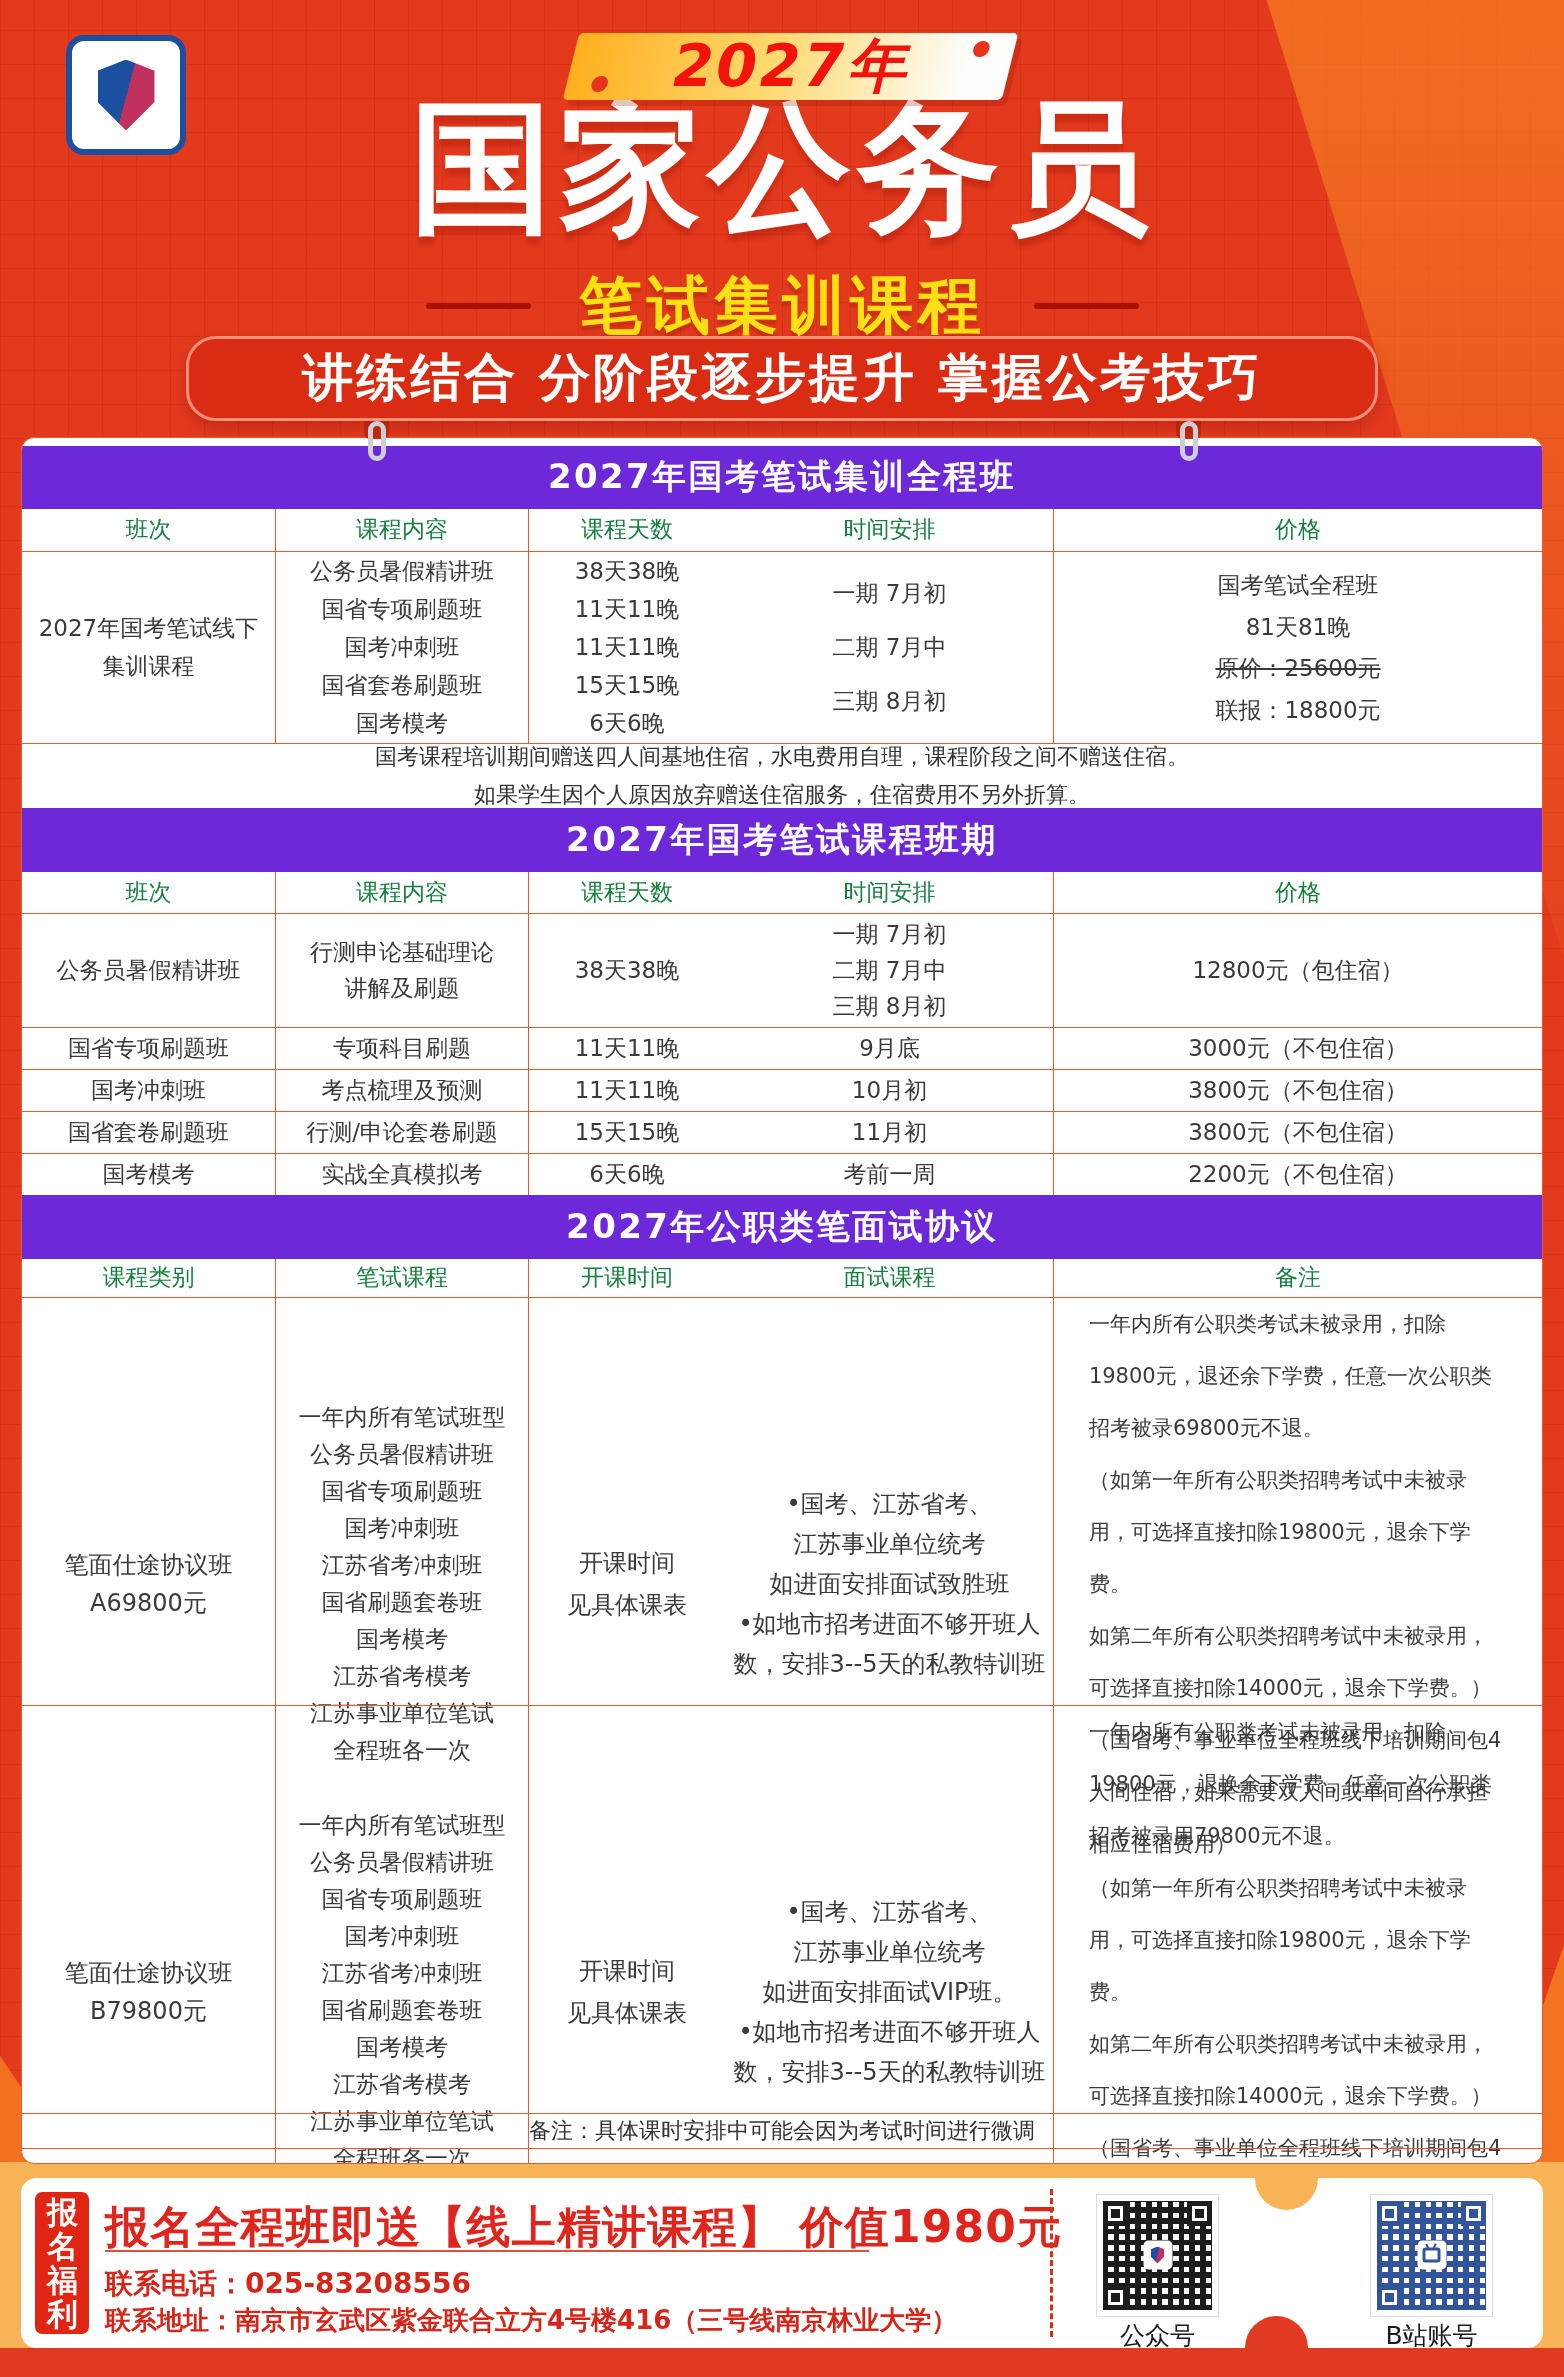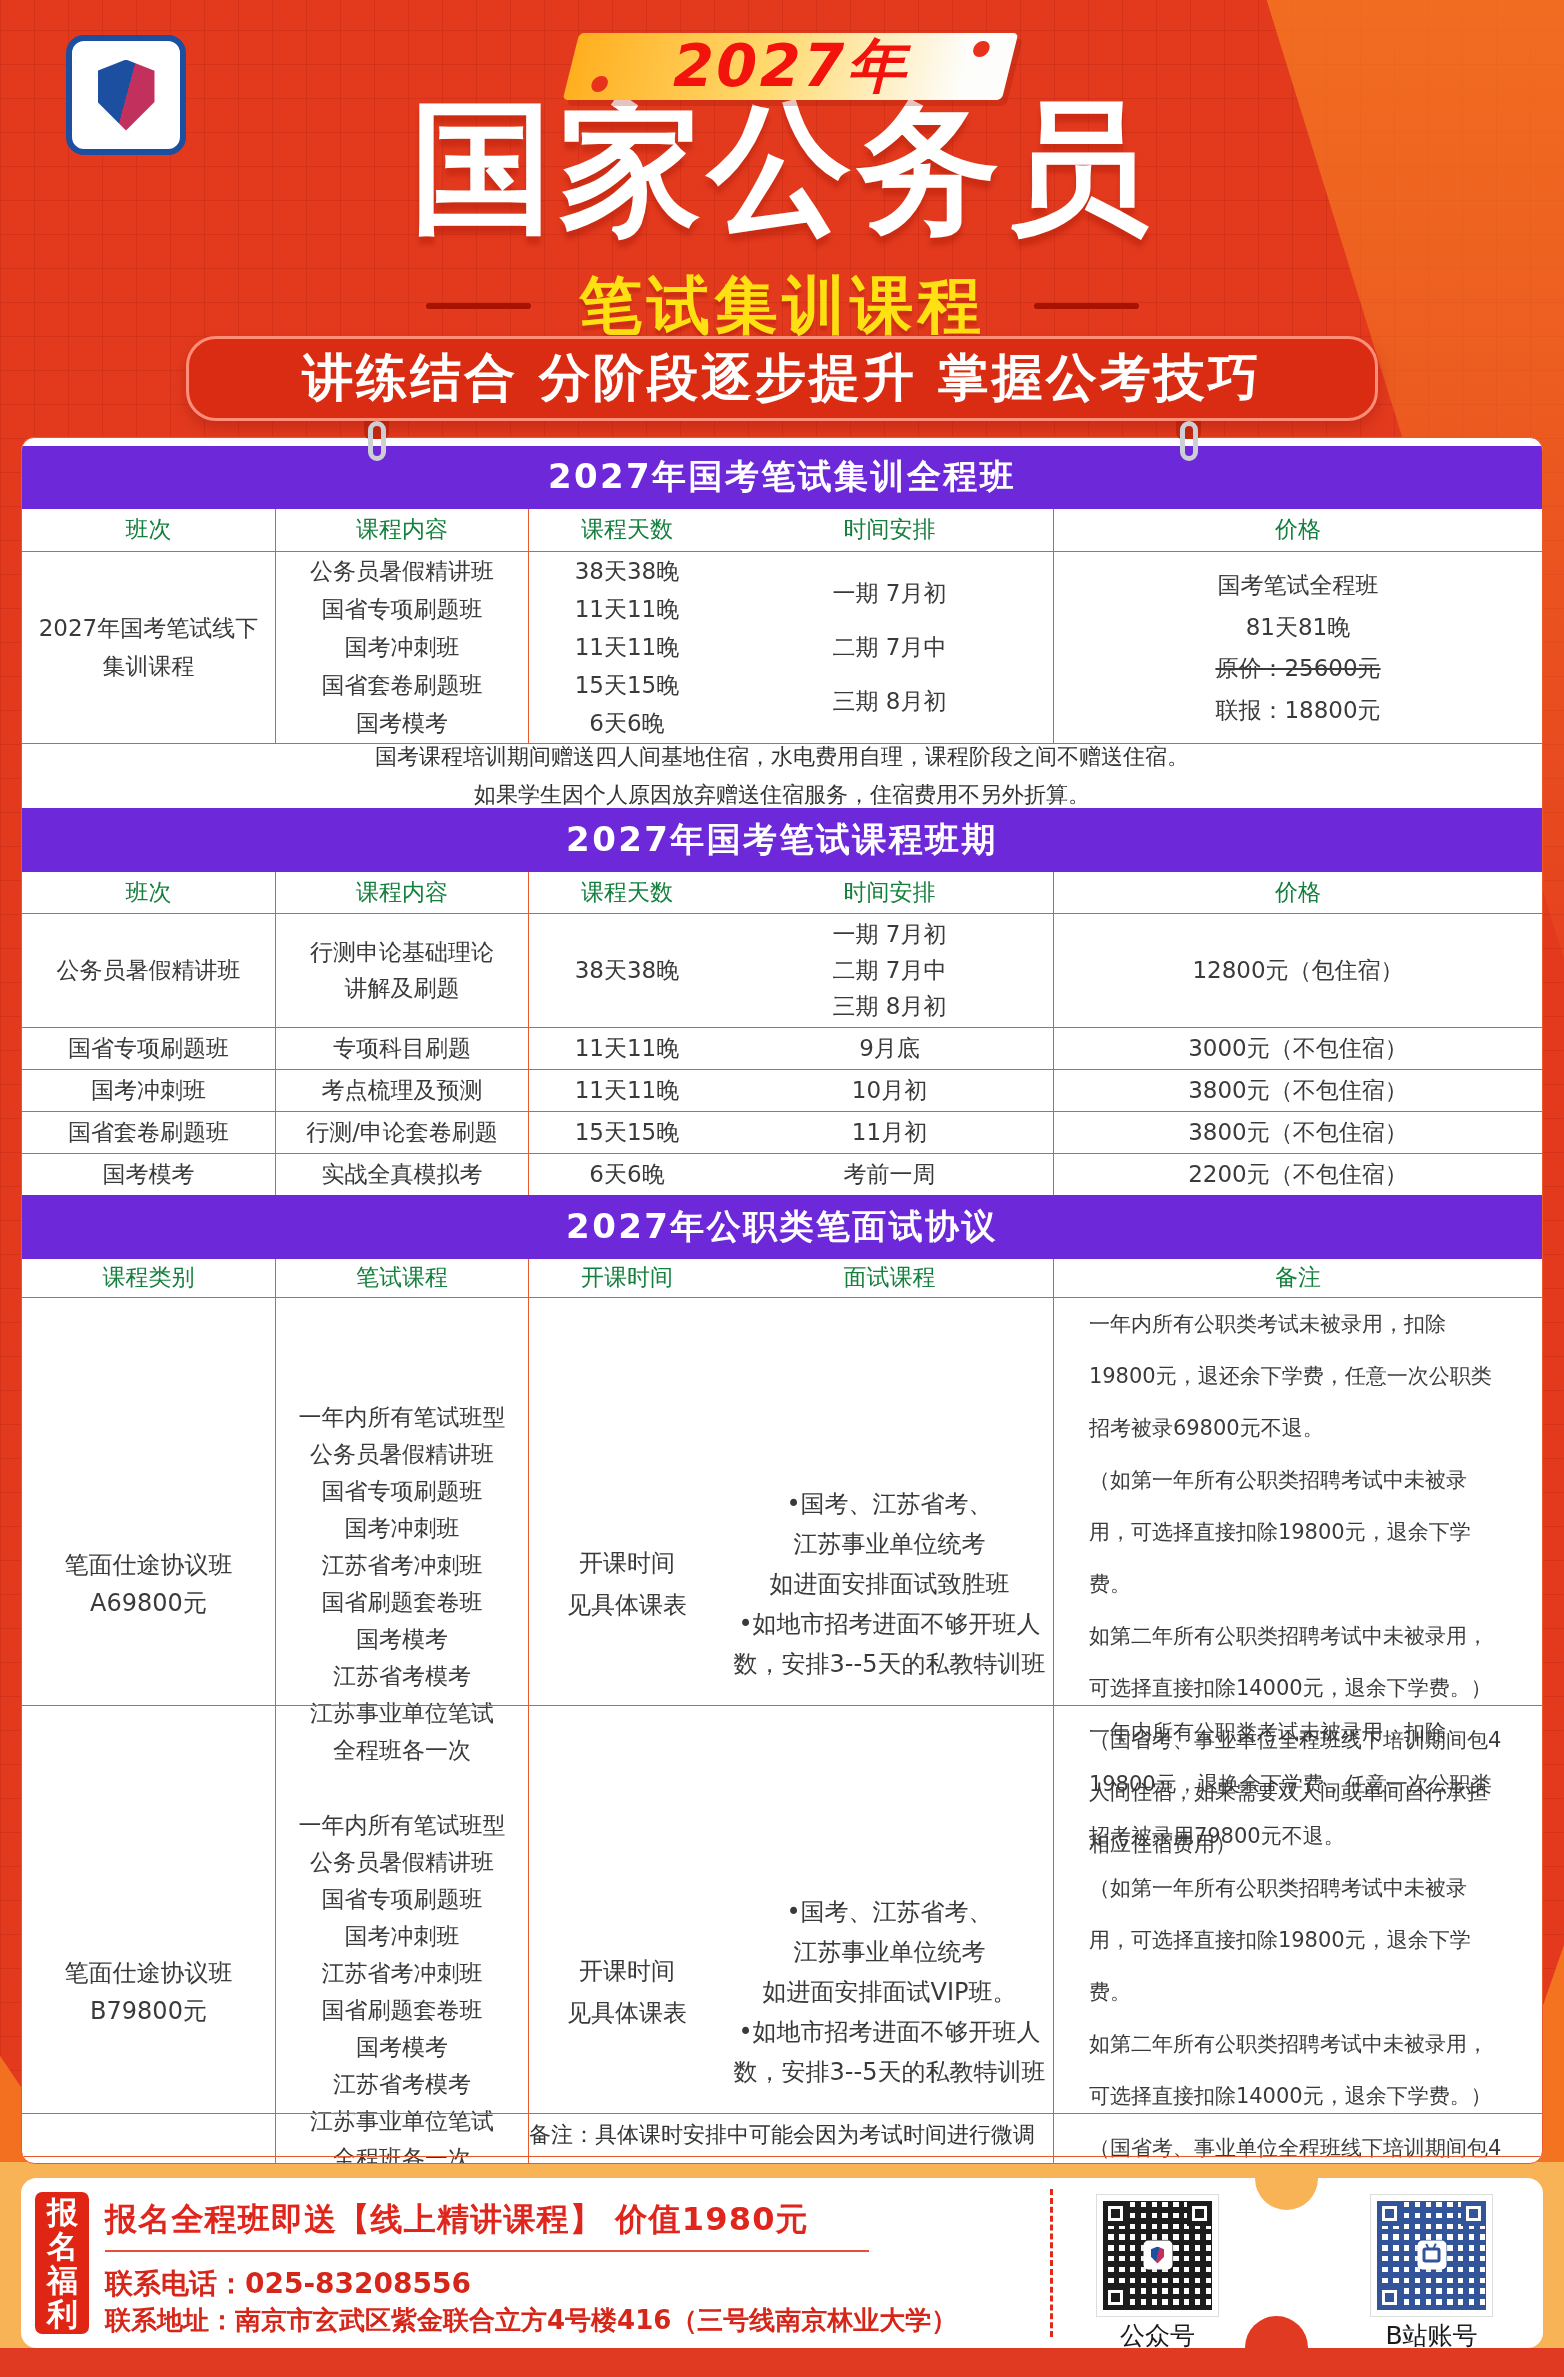--- a/index.html
+++ b/index.html
@@ -53,21 +53,21 @@
   .ringL{left:368px;} .ringR{left:1180px;}
 
   
   .card{position:absolute;left:21px;top:437px;width:1522px;height:1727px;z-index:2;
     background:#fff;border:1.8px solid #ea5a2c;border-radius:13.2px;box-sizing:border-box;
     padding-top:7.8px;display:flex;flex-direction:column;overflow:hidden;}
   .band{background:#6d28d9;color:#fff;display:flex;align-items:center;justify-content:center;
     font-size:34px;font-weight:700;letter-spacing:2.4px;flex:0 0 auto;text-align:center;}
   .h104{height:63px;} .h106{height:64px;} .h70{height:42px;} .h68{height:41px;} .h64{height:38px;}
   .h320{height:192px;} .h108{height:65px;} .h190{height:114px;} .hr70{height:42px;}
-  .h678{height:408px;} .h74{height:44px;}
+  .h678{height:408px;} .h74{height:36px;}
   .grid{display:grid;grid-template-columns:253px 253px 525px 489px;box-sizing:border-box;flex:0 0 auto;}
   .bt{border-top:1.2px solid #ea5a2c;}
   .bb{border-bottom:1.2px solid #ea5a2c;}
   .c{display:flex;align-items:center;justify-content:center;text-align:center;
      color:#3a3a3a;font-size:23px;font-weight:500;box-sizing:border-box;padding:0 8.4px;}
   .bl{border-left:1.2px solid #ea5a2c;}
   .cmid{display:grid;grid-template-columns:196px 329px;box-sizing:border-box;padding:0;}
   .sub{display:flex;align-items:center;justify-content:center;text-align:center;
      color:#3a3a3a;font-size:23px;font-weight:500;box-sizing:border-box;}
   .hc{font-weight:500;color:#15803d;font-family:Liberation Serif, serif;}
@@ -88,21 +88,21 @@
   .redstrip{position:absolute;left:0;top:2348px;width:1565px;height:29.5px;background:#e03a22;z-index:2;}
   .fcard{position:absolute;left:21px;top:2178px;width:1522px;height:170px;background:#ffffff;
     border-radius:15.6px;z-index:3;overflow:hidden;}
   .notch{position:absolute;width:63px;height:63px;border-radius:50%;}
   .notchTop{left:1234px;top:-31px;background:#f9b357;}
   .notchBot{left:1224px;bottom:-31px;background:#e03a22;}
   .tag{position:absolute;left:14.4px;top:14.4px;width:54px;height:142px;background:#e02515;border-radius:7.2px;
     display:flex;align-items:center;justify-content:center;}
   .tag-txt{width:34px;font-size:31px;line-height:34px;font-weight:900;color:#fff;
     word-break:break-all;text-align:center;}
-  .promo{position:absolute;left:84px;top:20.4px;font-size:32px;font-weight:900;color:#e0261c;letter-spacing:1.2px;}
+  .promo{position:absolute;left:84px;top:20.4px;font-size:44px;font-weight:900;color:#e0261c;letter-spacing:1.2px;}
   .pdiv{position:absolute;left:84px;top:72px;width:764px;height:1.8px;background:#e2503a;}
   .phone{position:absolute;left:84px;top:87px;font-size:28px;font-weight:900;color:#d6261a;}
   .addr{position:absolute;left:84px;top:125px;font-size:26px;font-weight:900;color:#d6261a;}
   .dashline{position:absolute;left:1029px;top:10.8px;height:148px;width:0;border-left:3px dashed #e02c16;}
   .qrbox{position:absolute;width:123px;height:123px;background:#fff;border:0.6px solid #ddd;
     box-sizing:border-box;padding:6px;top:15.6px;}
   .qr1{left:1075px;} .qr2{left:1349px;}
   .qrpat{position:relative;width:109px;height:109px;
     background-image:
       repeating-linear-gradient(0deg, var(--qc) 0 5.4px, transparent 5.4px 10.8px),

